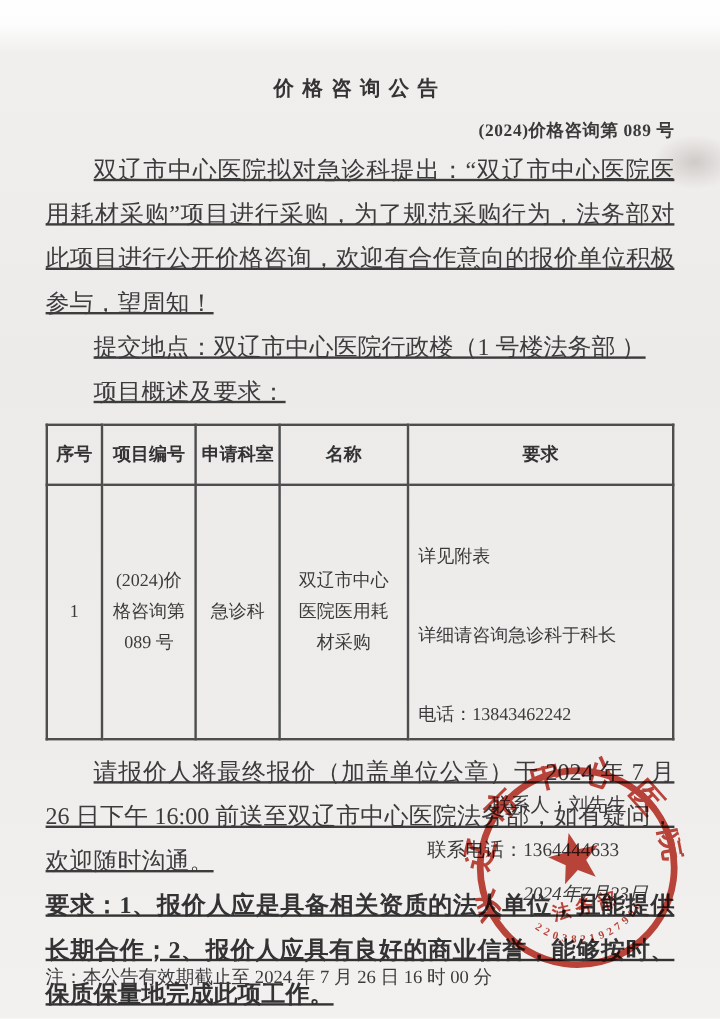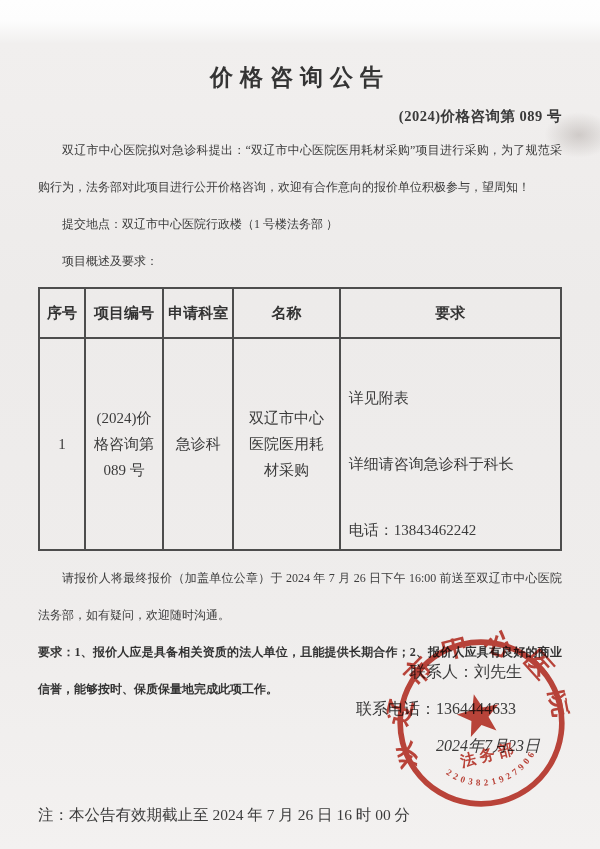--- a/index.html
+++ b/index.html
@@ -23,38 +23,39 @@
     top: 112px; right: -14px;
     width: 70px; height: 46px;
     background: radial-gradient(ellipse at center, rgba(168,160,156,0.45), rgba(168,160,156,0) 70%);
   }
   .content {
     position: absolute;
     left: 38px; right: 38px; top: 62px;
   }
   .doc-title {
     text-align: center;
-    font-size: 23px;
+    font-size: 17px;
     font-weight: 700;
     letter-spacing: 7px;
     color: #343434;
   }
   .doc-no {
     margin-top: 14px;
     text-align: right;
     font-size: 14.5px;
     font-weight: 700;
     color: #3a3a3a;
     letter-spacing: 0.5px;
   }
   .para {
-    font-size: 12px;
+    font-size: 20px;
     line-height: 37px;
     text-align: justify;
     color: #3c3c3c;
+    text-decoration: underline;
   }
   .indent { text-indent: 2em; }
   .bold { font-weight: 700; color: #333; }
   .doc-table {
     width: 100%;
     border-collapse: collapse;
     margin-top: 7px;
     table-layout: fixed;
   }
   .doc-table th, .doc-table td {

